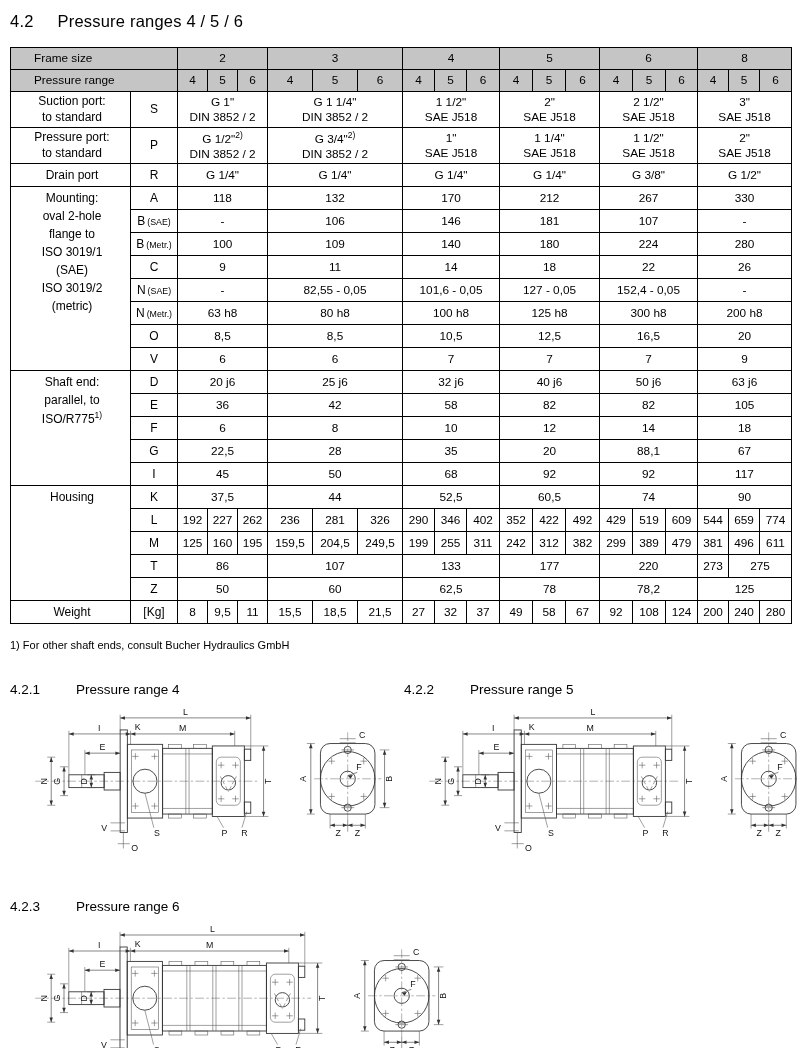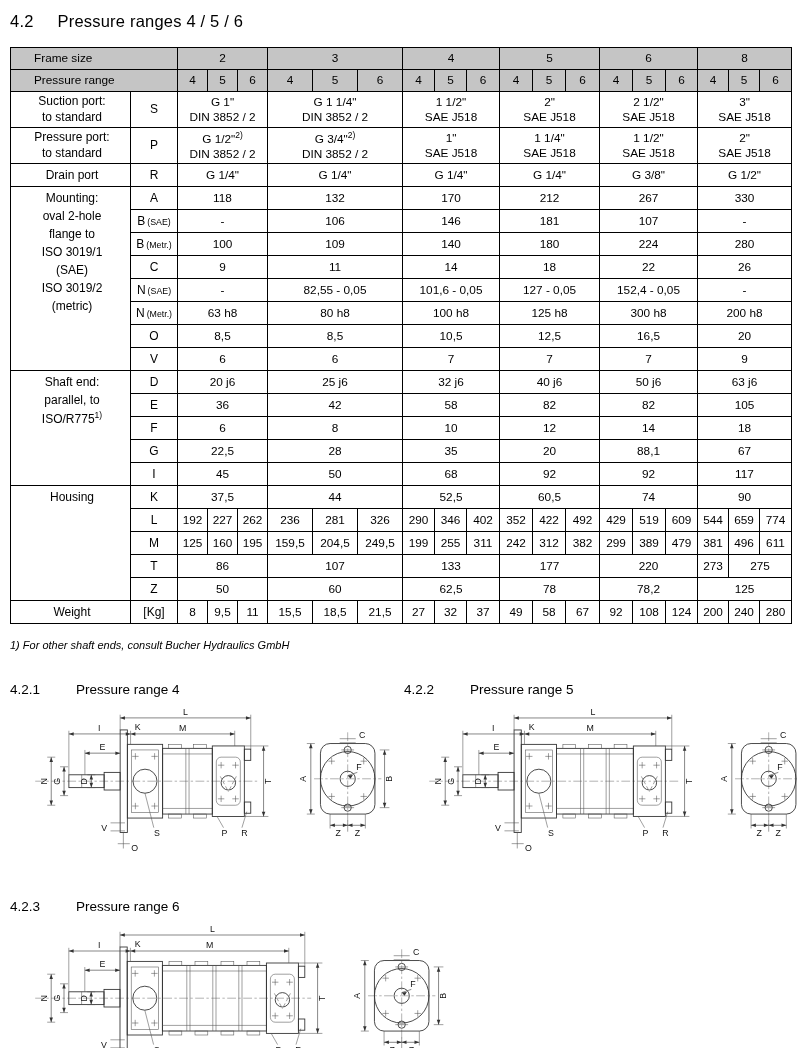--- a/index.html
+++ b/index.html
@@ -15,21 +15,21 @@
   .dims td.h{background:#c5c5c5;height:19px;}
   .dims td.l{text-align:left;padding-left:23px;}
   .dims td.gl{text-align:center;padding:2px 2px 2px 5px;vertical-align:top;
               line-height:1.5;font-size:12px;}
   .dims td.gl.one{vertical-align:middle;line-height:1.3;}
   .dims td.sym{font-size:12px;}
   .dims td.d{height:20px;}
   .dims sup{font-size:8.5px;}
   .ss{font-size:8.8px;margin-left:2px;}
 
-  .footnotes{margin-top:13px;font-size:11px;line-height:1.5;font-style:italic;}
+  .footnotes{margin-top:13px;font-size:11px;line-height:1.5;}
 
   .figrow{display:flex;margin-top:28px;align-items:center;}
   .figcol1{width:386px;}
   .figcol2{margin-left:8px;}
   .fig3{margin-top:40px;}
   .figheading{font-size:13.5px;}
   .figheading .num{display:inline-block;width:66px;}
   .drawing{display:flex;align-items:center;gap:20px;margin:8px 0 0 14px;}
 
   svg{overflow:visible;}

